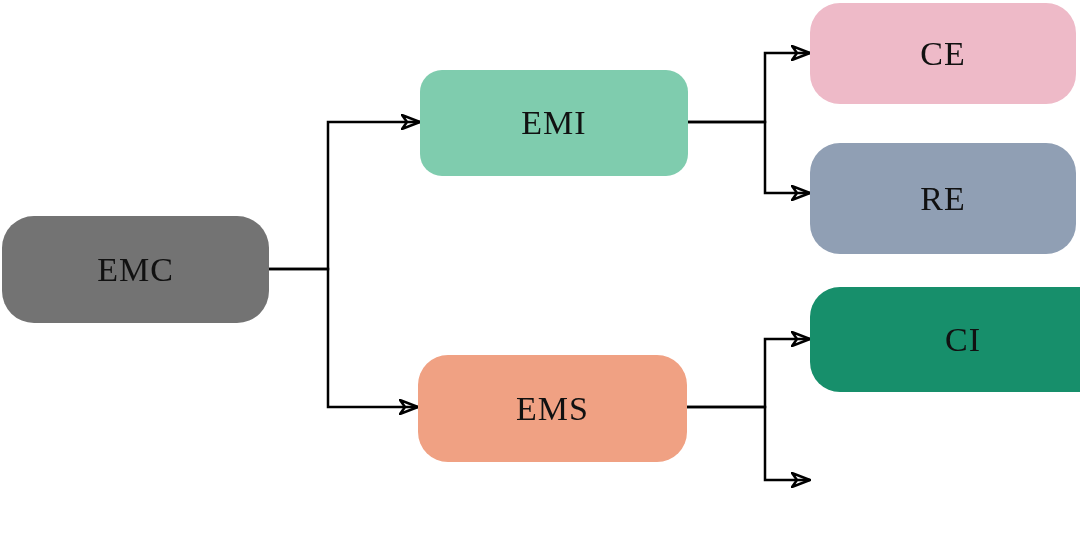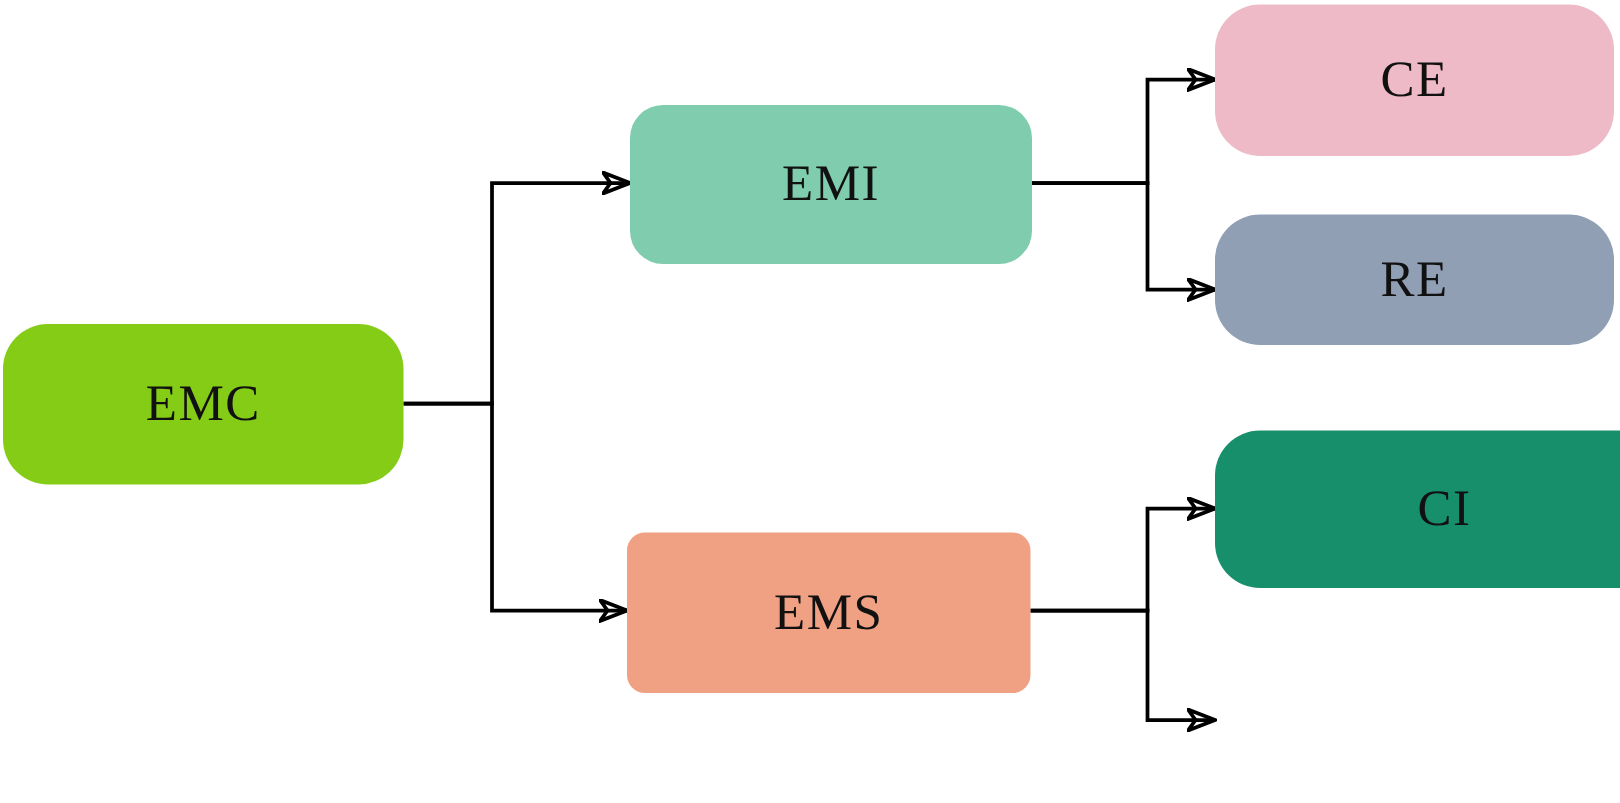--- a/index.html
+++ b/index.html
@@ -39,21 +39,21 @@
     color: #111111;
     letter-spacing: 1px;
     line-height: 1;
     user-select: none;
   }
   
   .n-emc { left: 2px;   top: 216px; width: 267px; height: 107px; }
   .n-emi { left: 420px; top: 70px;  width: 268px; height: 106px; }
   .n-ems { left: 418px; top: 355px; width: 269px; height: 107px; }
   .n-ce  { left: 810px; top: 3px;   width: 266px; height: 101px; }
-  .n-re  { left: 810px; top: 143px; width: 266px; height: 87px; }
+  .n-re  { left: 810px; top: 143px; width: 266px; height: 111px; }
   .n-ci  { left: 810px; top: 287px; width: 306px; height: 105px; }
   .n-ri  { left: 810px; top: 427px; width: 266px; height: 104px; }
 </style>
 </head>
 <body>
 
 <div class="canvas">
 
   <svg class="edges-svg" viewBox="0 0 1080 535" xmlns="http://www.w3.org/2000/svg">
     <defs>
@@ -62,29 +62,29 @@
       </marker>
     </defs>
     <path d="M269,269 L328,269 L328,122 L420,122" marker-end="url(#arrow)"></path>
     <path d="M269,269 L328,269 L328,407 L418,407" marker-end="url(#arrow)"></path>
     <path d="M688,122 L765,122 L765,53 L810,53" marker-end="url(#arrow)"></path>
     <path d="M688,122 L765,122 L765,193 L810,193" marker-end="url(#arrow)"></path>
     <path d="M687,407 L765,407 L765,339 L810,339" marker-end="url(#arrow)"></path>
     <path d="M687,407 L765,407 L765,480 L810,480" marker-end="url(#arrow)"></path>
   </svg>
 
-  <div class="node n-emc" style="background: #84cc16;">
+  <div class="node n-emc" style="background: #737373; border-radius: 32px;">
     <span class="node-label">EMC</span>
   </div>
 
   <div class="node n-emi" style="background: rgb(127, 204, 174); border-radius: 22px;">
     <span class="node-label">EMI</span>
   </div>
 
-  <div class="node n-ems" style="background: rgb(240, 161, 131); border-radius: 12px;">
+  <div class="node n-ems" style="background: rgb(240, 161, 131);">
     <span class="node-label">EMS</span>
   </div>
 
   <div class="node n-ce" style="background: rgb(238, 186, 200);">
     <span class="node-label">CE</span>
   </div>
 
   <div class="node n-re" style="background: rgb(144, 159, 180);">
     <span class="node-label">RE</span>
   </div>

